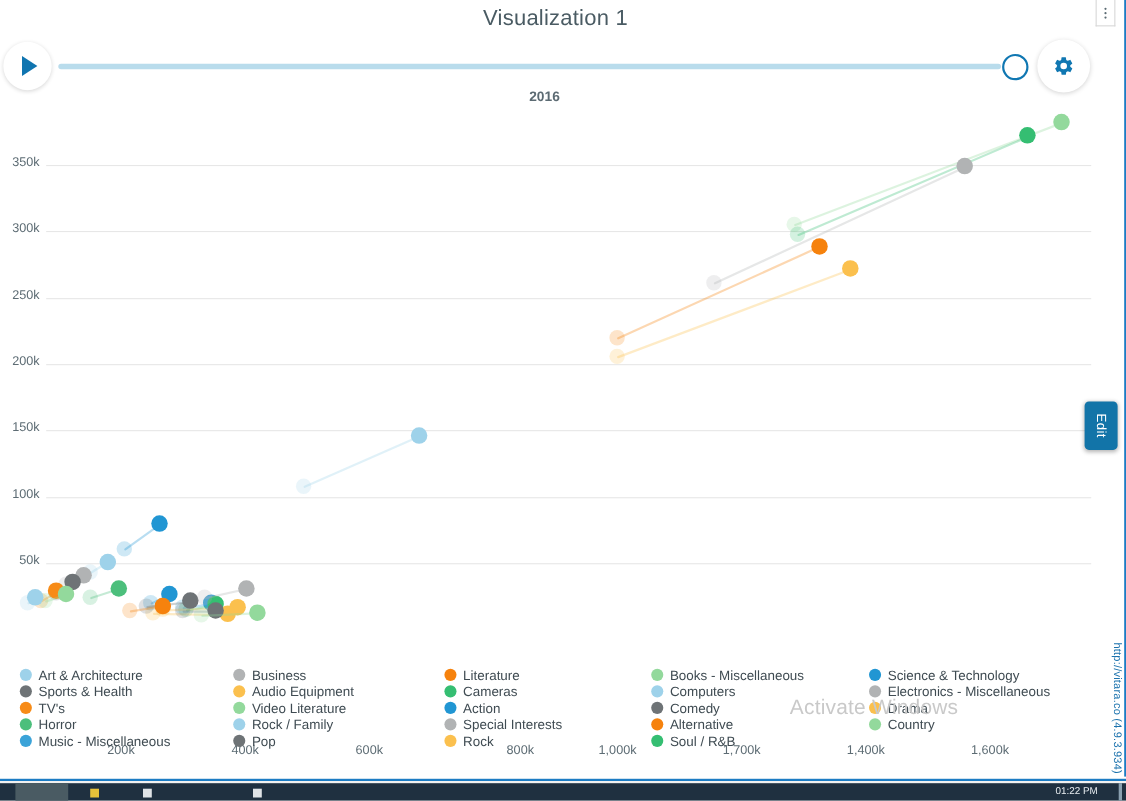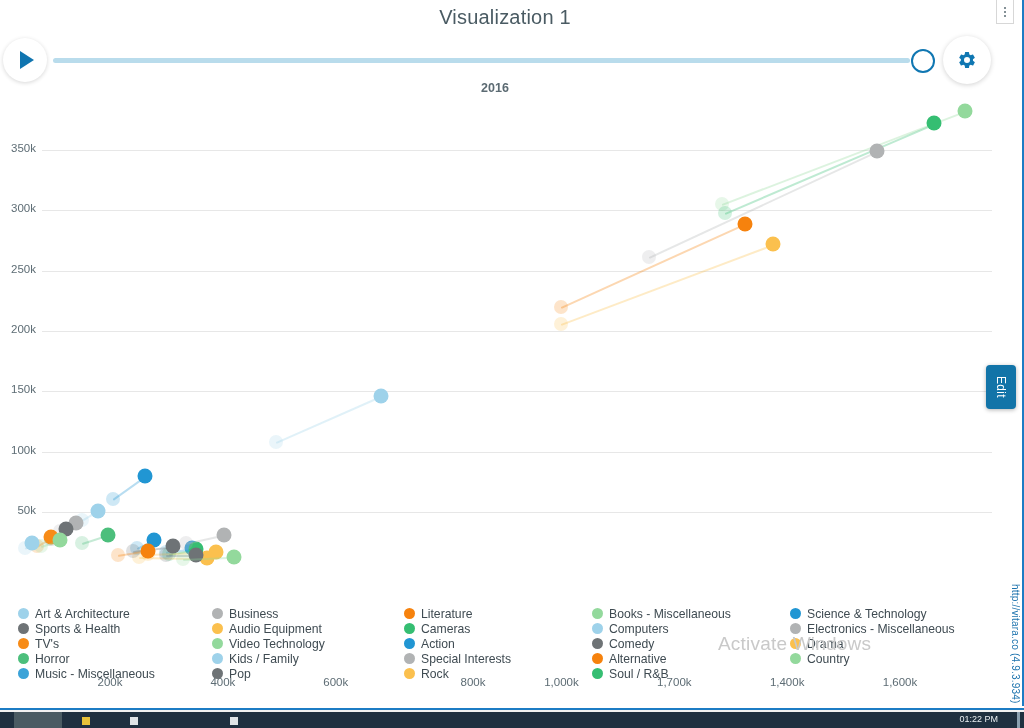--- a/index.html
+++ b/index.html
@@ -323,25 +323,25 @@
         <div class="legend-item">
           <span class="legend-swatch" style="background: rgb(177, 179, 180);"></span>
           <span class="legend-text">Business</span>
         </div>
         <div class="legend-item">
           <span class="legend-swatch" style="background: rgb(251, 192, 78);"></span>
           <span class="legend-text">Audio Equipment</span>
         </div>
         <div class="legend-item">
           <span class="legend-swatch" style="background: rgb(147, 217, 156);"></span>
-          <span class="legend-text">Video Technology</span>
+          <span class="legend-text">Video Literature</span>
         </div>
         <div class="legend-item">
           <span class="legend-swatch" style="background: rgb(158, 210, 234);"></span>
-          <span class="legend-text">Kids / Family</span>
+          <span class="legend-text">Rock / Family</span>
         </div>
         <div class="legend-item">
           <span class="legend-swatch" style="background: rgb(110, 115, 118);"></span>
           <span class="legend-text">Pop</span>
         </div>
       </div>
       <div class="legend-col" style="left: 404px;">
         <div class="legend-item">
           <span class="legend-swatch" style="background: rgb(246, 130, 13);"></span>
           <span class="legend-text">Literature</span>

